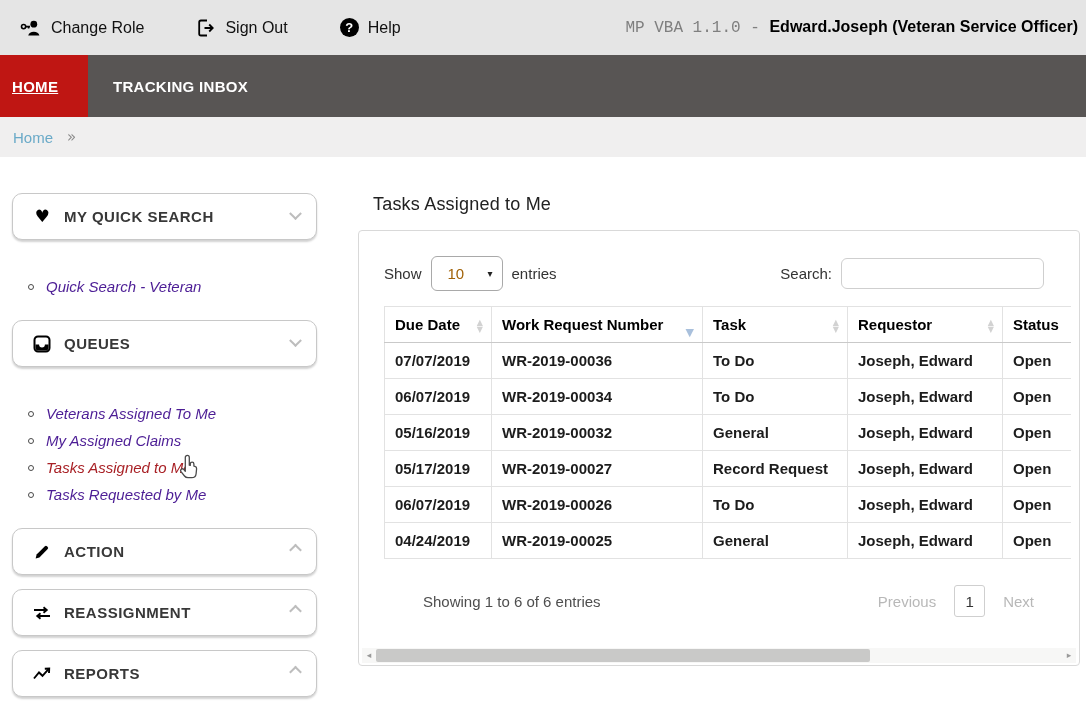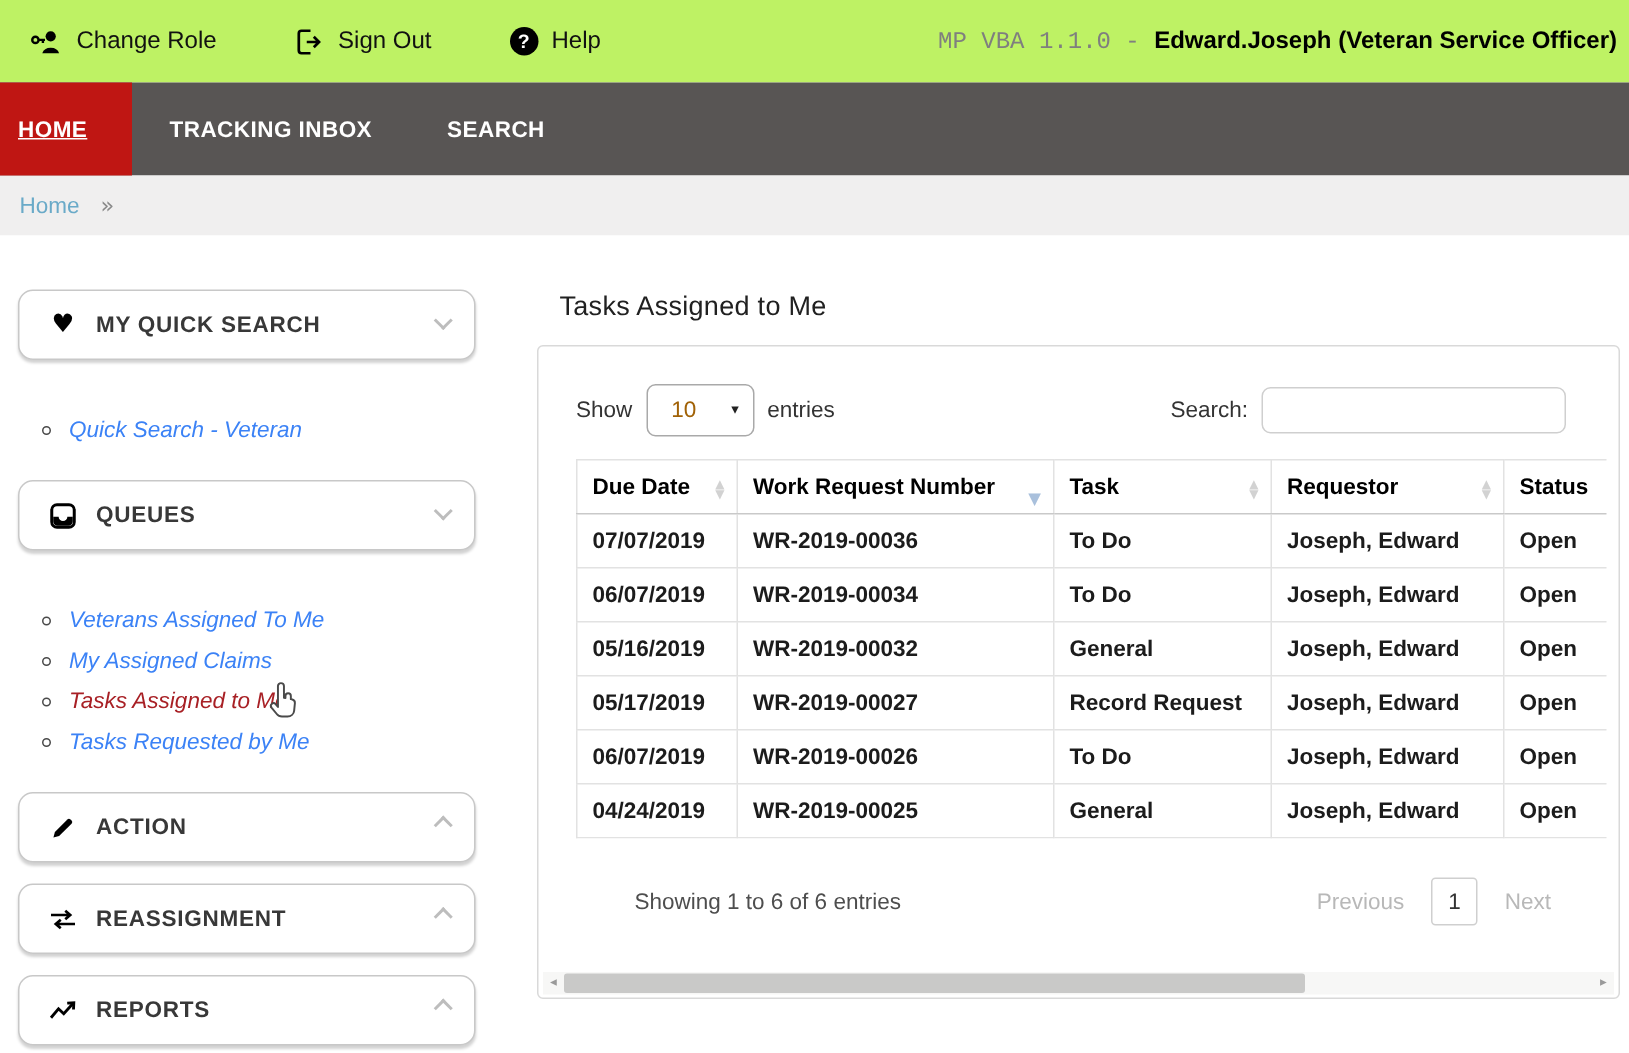--- a/index.html
+++ b/index.html
@@ -1,20 +1,20 @@
 <!DOCTYPE html>
 <html><head>
 <meta charset="utf-8">
 <style>
   * { margin:0; padding:0; box-sizing:border-box; }
   html,body { width:1086px; height:702px; overflow:hidden; background:#fff;
     font-family:"Liberation Sans", sans-serif; color:#222; }
 
   
-  .topbar { height:55px; display:flex; align-items:center; padding:0 8px 0 20px; background:#bef264; }
+  .topbar { height:55px; display:flex; align-items:center; padding:0 8px 0 20px; background:#e5e5e5; }
   .tb-left { display:flex; align-items:center; gap:52px; }
   .tb-item { display:flex; align-items:center; gap:9px; font-size:16px; color:#111; cursor:pointer; }
   .tb-item svg { display:block; }
   .help-badge { width:19px; height:19px; border-radius:50%; background:#000; color:#fff;
     font-size:13px; font-weight:bold; display:flex; align-items:center; justify-content:center; }
   .tb-right { margin-left:auto; font-size:16px; white-space:nowrap; }
   .tb-version { color:#7f7f7f;font-family:Liberation Mono, monospace; }
   .tb-user { color:#000; font-weight:bold; }
 
   
@@ -46,21 +46,21 @@
   .panel-title { font-size:15px; font-weight:bold; color:#383838; letter-spacing:.5px; }
   .chev { width:9px; height:9px; border-right:2px solid #bdbdbd; border-bottom:2px solid #bdbdbd;
     margin-left:auto; }
   .chev-down { transform:rotate(45deg) translate(-2px,-2px); }
   .chev-up { transform:rotate(225deg) translate(1px,1px); }
 
   .link-list { list-style:none; margin:33px 0 20px 0; }
   .link-list li { height:27px; display:flex; align-items:center; }
   .bullet { width:6px; height:6px; border:1.5px solid #4a4a4a; border-radius:50%;
     margin:0 12px 0 16px; flex:none; }
-  .side-link { font-size:15px; font-style:italic; color:#3b82f6; cursor:pointer; text-decoration:none; }
+  .side-link { font-size:15px; font-style:italic; color:#4c1d95; cursor:pointer; text-decoration:none; }
   .side-link.active { color:#a82025; }
 
   
   .page-title { font-size:18px; font-weight:400; color:#212121; margin:36px 0 15px 15px;
     letter-spacing:.2px; line-height:22px; }
   .card { border:1px solid #d9d9d9; border-radius:4px; background:#fff; padding-bottom:2px; }
 
   .controls { display:flex; align-items:center; margin:25px 35px 0 25px; height:35px; }
   .ctl-label { font-size:15px; color:#333;text-align:center; }
   .select-box { width:72px; height:35px; border:1px solid #a9a9a9; border-radius:6px;
@@ -138,21 +138,20 @@
     </div>
   </div>
   <div class="tb-right">
     <span class="tb-version">MP VBA 1.1.0 - </span><span class="tb-user">Edward.Joseph (Veteran Service Officer)</span>
   </div>
 </div>
 
 <div class="navbar">
   <div class="nav-tab active">HOME</div>
   <div class="nav-tab t1">TRACKING INBOX</div>
-  <div class="nav-tab t2">SEARCH</div>
 </div>
 
 <div class="breadcrumb">
   <span class="crumb-link">Home</span>
   <span class="crumb-sep">»</span>
 </div>
 
 <div class="content">
 
   <aside class="sidebar">

